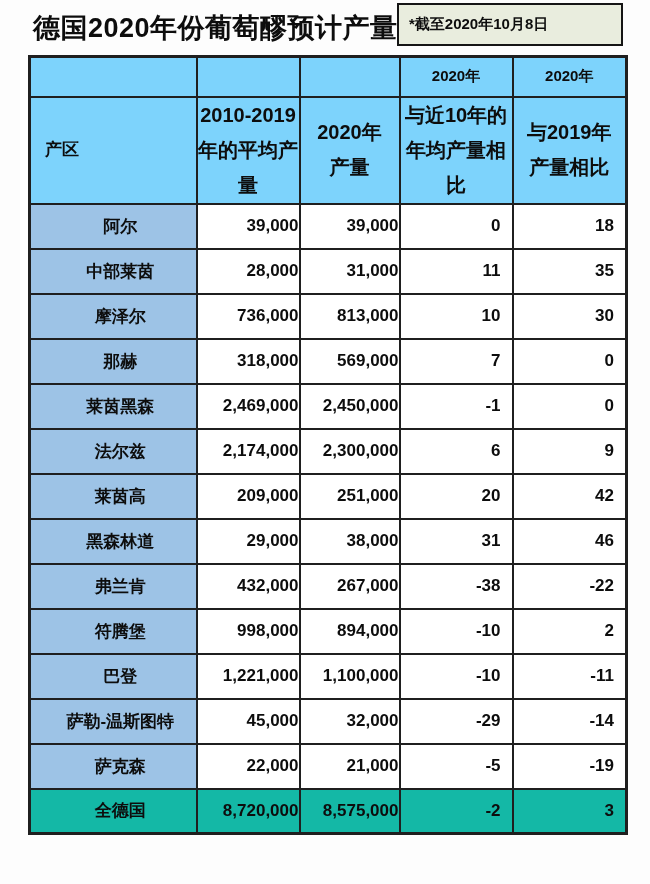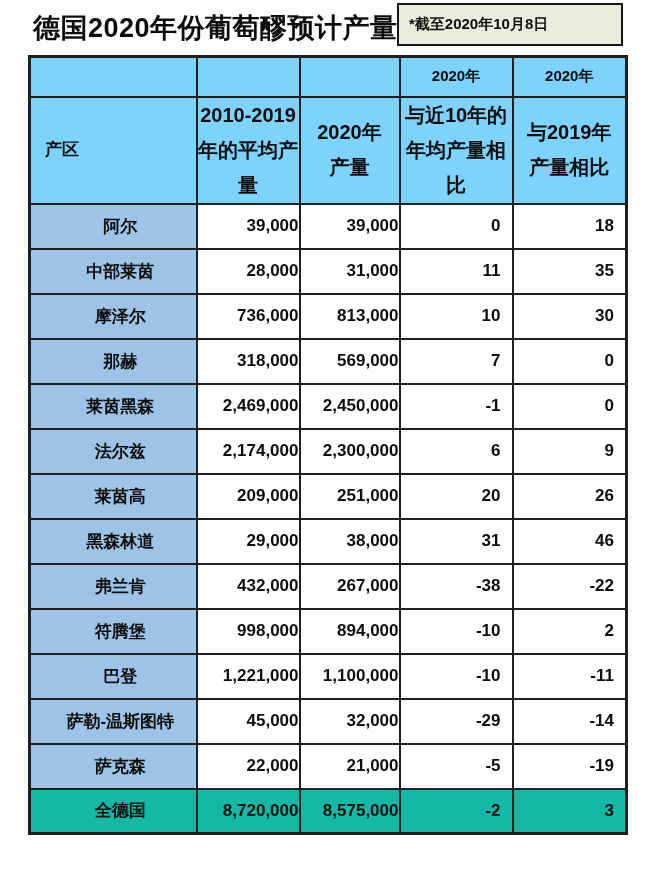--- a/index.html
+++ b/index.html
@@ -144,21 +144,21 @@
         <td class="num">2,174,000</td>
         <td class="num">2,300,000</td>
         <td class="num pct">6</td>
         <td class="num pct">9</td>
       </tr>
       <tr>
         <td class="region">莱茵高</td>
         <td class="num">209,000</td>
         <td class="num">251,000</td>
         <td class="num pct">20</td>
-        <td class="num pct">26</td>
+        <td class="num pct">42</td>
       </tr>
       <tr>
         <td class="region">黑森林道</td>
         <td class="num">29,000</td>
         <td class="num">38,000</td>
         <td class="num pct">31</td>
         <td class="num pct">46</td>
       </tr>
       <tr>
         <td class="region">弗兰肯</td>

